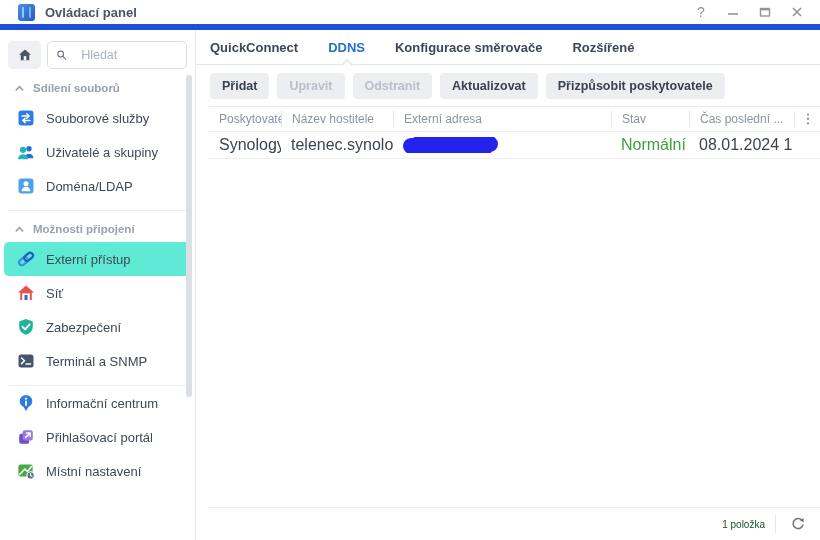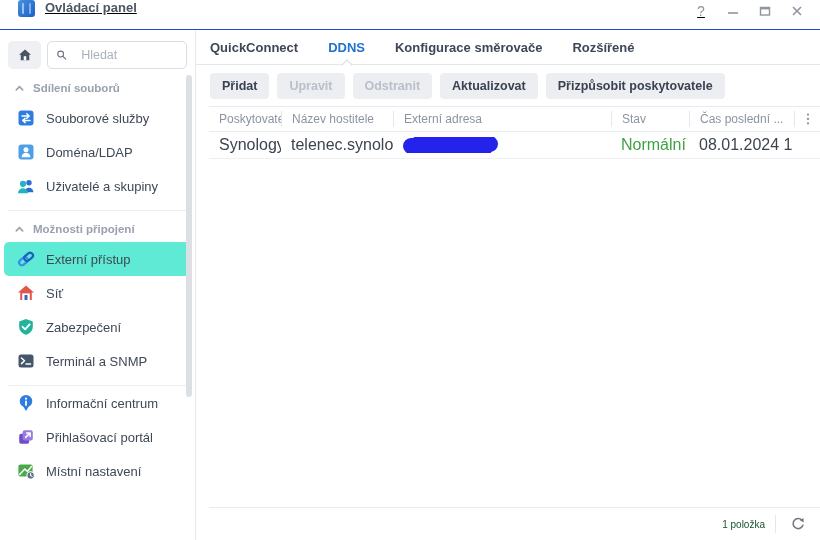--- a/index.html
+++ b/index.html
@@ -1,22 +1,22 @@
 <!DOCTYPE html>
 <html><head>
 <meta charset="utf-8">
 <style>
   * { margin:0; padding:0; box-sizing:border-box; }
   html,body { width:820px; height:540px; background:#fff; overflow:hidden;
     font-family:"Liberation Sans","DejaVu Sans",sans-serif; }
   .window { width:820px; height:540px; background:#fff; display:flex; flex-direction:column; position:relative; }
 
   
-  .titlebar { height:30px; flex:0 0 30px; display:flex; align-items:flex-start; padding:0 12px 0 18px;
-    border-bottom:1px solid #1d4ed8; background:#fff;text-decoration:underline; }
+  .titlebar { height:30px; flex:0 0 30px; display:flex; align-items:center; padding:0 12px 0 18px;
+    border-bottom:6px solid #1d4ed8; background:#fff; }
   .app-icon { width:17px; height:17px; border-radius:3px;
     background:linear-gradient(135deg,#4a90e2 0%,#1d5fc4 100%); position:relative; margin-right:10px; }
   .app-icon::before { content:""; position:absolute; left:4px; top:3px; width:2px; height:11px; background:#9cc4f2; border-radius:1px; }
   .app-icon::after  { content:""; position:absolute; right:4px; top:3px; width:2px; height:11px; background:#7fb0ee; border-radius:1px; }
   .window-title { font-size:13px; font-weight:bold; color:#4b5563; }
   .titlebar-controls { margin-left:auto; display:flex; align-items:center; gap:10px; }
   .tb-btn { width:22px; height:22px; display:flex; align-items:center; justify-content:center;
     color:#8f959e; font-size:14px; cursor:pointer; }
   .tb-btn svg { display:block; }
 
@@ -133,37 +133,37 @@
               <rect x="2.5" y="2.5" width="15" height="15" rx="3" fill="#2e7ce0"></rect>
               <path d="M6 8 h7 M10.8 5.8 L13.2 8 L10.8 10.2" fill="none" stroke="#fff" stroke-width="1.5" stroke-linecap="round" stroke-linejoin="round"></path>
               <path d="M14 12.4 h-7 M9.2 10.2 L6.8 12.4 L9.2 14.6" fill="none" stroke="#fff" stroke-width="1.5" stroke-linecap="round" stroke-linejoin="round"></path>
             </svg>
         </span>
         <span class="lbl">Souborové služby</span>
       </div>
       <div class="side-item">
         <span class="icon20">
           <svg width="20" height="20" viewBox="0 0 20 20">
-              <rect x="2.5" y="2.5" width="15" height="15" rx="3" fill="#4da0e8"></rect>
-              <circle cx="10" cy="7.8" r="2.5" fill="#fff"></circle>
-              <path d="M5.6 15.2 a4.4 4.4 0 0 1 8.8 0 Z" fill="#fff"></path>
-            </svg>
-        </span>
-        <span class="lbl">Doména/LDAP</span>
-      </div>
-      <div class="side-item">
-        <span class="icon20">
-          <svg width="20" height="20" viewBox="0 0 20 20">
               <circle cx="13" cy="6.8" r="2.7" fill="#2b6fd3"></circle>
               <path d="M8.6 16.2 a4.4 4.4 0 0 1 8.8 0 Z" fill="#2b6fd3"></path>
               <circle cx="7" cy="7.8" r="3.1" fill="#1fb5c0"></circle>
               <path d="M2 17.2 a5 5 0 0 1 10 0 Z" fill="#1fb5c0"></path>
             </svg>
         </span>
         <span class="lbl">Uživatelé a skupiny</span>
+      </div>
+      <div class="side-item">
+        <span class="icon20">
+          <svg width="20" height="20" viewBox="0 0 20 20">
+              <rect x="2.5" y="2.5" width="15" height="15" rx="3" fill="#4da0e8"></rect>
+              <circle cx="10" cy="7.8" r="2.5" fill="#fff"></circle>
+              <path d="M5.6 15.2 a4.4 4.4 0 0 1 8.8 0 Z" fill="#fff"></path>
+            </svg>
+        </span>
+        <span class="lbl">Doména/LDAP</span>
       </div>
 
       <div class="side-divider"></div>
 
       <div class="section-header">
         <svg width="11" height="11" viewBox="0 0 12 12">
             <polyline points="2.5,7.5 6,4 9.5,7.5" fill="none" stroke="#99a1ad" stroke-width="1.7" stroke-linecap="round"></polyline>
           </svg>
         <span class="lbl">Možnosti připojení</span>
       </div>

